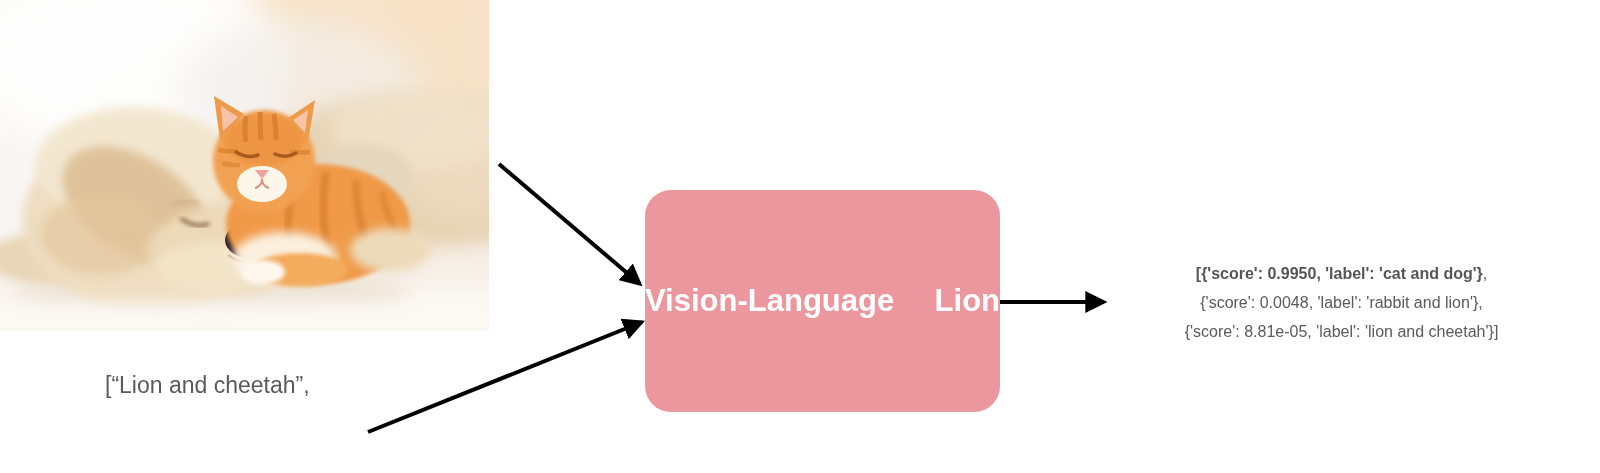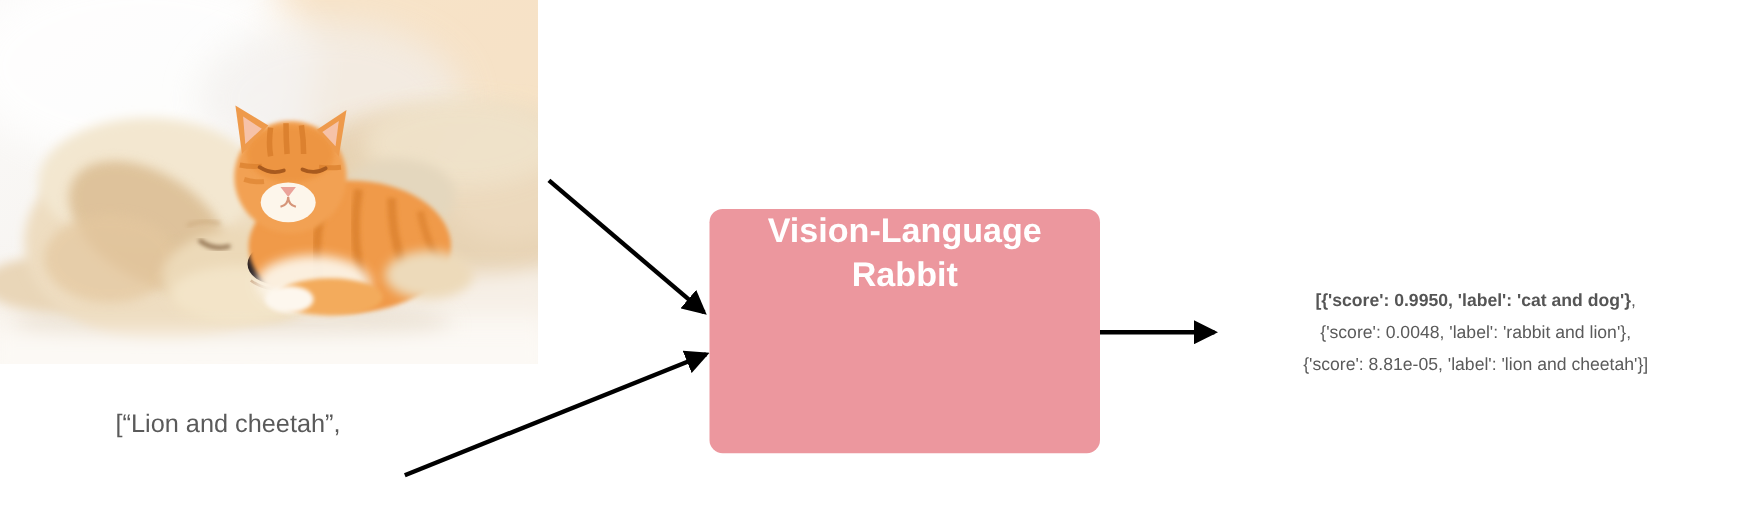--- a/index.html
+++ b/index.html
@@ -31,25 +31,24 @@
     font-size: 23px;
     line-height: 31px;
     color: #5a5a5a;
     white-space: nowrap;
   }
   .vlm-box {
     position: absolute;
     left: 645px; top: 190px;
     width: 355px; height: 222px;
     background: #EC979E;
-    border-radius: 12px;
+    border-radius: 26px;
     display: flex;
-    flex-direction: column;
     align-items: center;
-    justify-content: flex-start;
+    justify-content: space-between;
     color: #ffffff;
     font-weight: bold;
     font-size: 31px;
     line-height: 40px;
     text-align: center;
   }
   .output {
     position: absolute;
     left: 1083px; top: 259px;
     width: 517px;
@@ -146,21 +145,21 @@
       <rect x="-10" y="304" width="510" height="40" fill="#fcf9f5" filter="url(#b10)"></rect>
     </svg>
   </div>
 
   <div class="prompt">
     <span class="line">[“Lion and cheetah”,</span>
   </div>
 
   <div class="vlm-box">
     <span class="line">Vision-Language</span>
-    <span class="line">Rabbit</span>
+    <span class="line">Lion</span>
   </div>
 
   <div class="output">
     <span class="line"><span class="bold">[{'score': 0.9950, 'label': 'cat and dog'}</span><span>,</span></span>
     <span class="line">{'score': 0.0048, 'label': 'rabbit and lion'},</span>
     <span class="line">{'score': 8.81e-05, 'label': 'lion and cheetah'}]</span>
   </div>
 
   <svg class="arrows" viewBox="0 0 1600 473">
     <defs>

